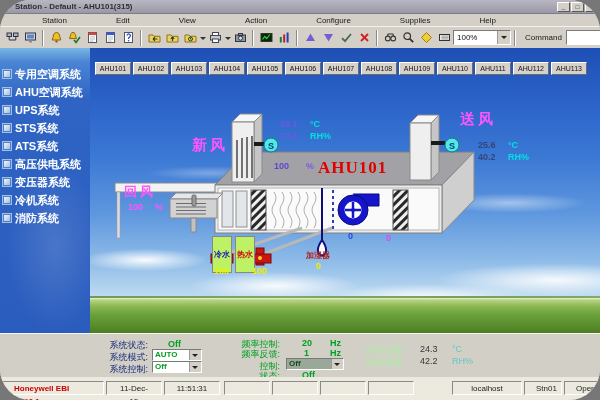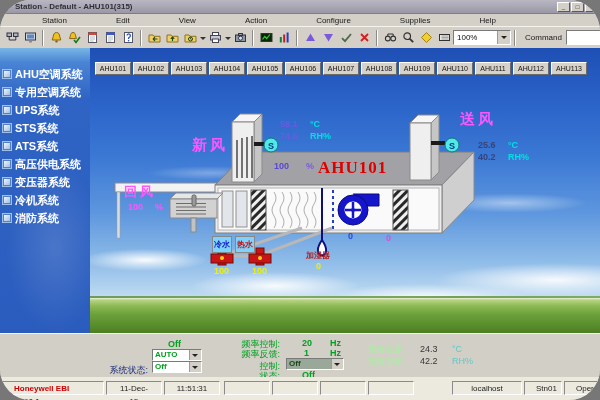--- a/index.html
+++ b/index.html
@@ -69,33 +69,33 @@
   
   .ov{position:absolute;z-index:4;white-space:nowrap;}
   .lbl-air{font-size:15px;font-weight:bold;color:#ff55ff;letter-spacing:3px;
     font-family:"Liberation Serif",serif;}
   .reading{font-size:9px;font-weight:bold;}
   .rv{color:#6a5ae0;display:inline-block;min-width:22px;}
   .rv2{color:#36447c;display:inline-block;min-width:22px;}
   .ru{color:#00e0e0;margin-left:8px;}
   .unit-title{font-size:17px;font-weight:bold;color:#e00000;letter-spacing:1px;
     font-family:"Liberation Serif",serif;}
-  .vtag{font-size:8px;font-weight:bold;background:#7dd3fc;padding:2px 1px;border:1px solid #888;}
+  .vtag{font-size:8px;font-weight:bold;background:#bef264;padding:12px 1px;border:1px solid #888;}
   .vyellow{font-size:9px;font-weight:bold;color:#f0f000;}
   .small0{font-size:9px;font-weight:bold;}
 
   
   .tabs{position:absolute;left:95px;top:62px;display:flex;gap:2px;z-index:5;}
   .tab{width:36px;height:13px;background:#d6d2ca;border:1px solid;border-color:#fff #6a6a6a #6a6a6a #fff;
     font-size:7px;line-height:11px;text-align:center;color:#111;box-sizing:border-box;}
 
   
   .panel{position:absolute;left:0;top:333px;width:600px;height:44px;background:#d2cfc6;
     border-top:1px solid #f8f6f0;z-index:6;}
-  .plabel{position:absolute;font-size:9px;color:#1a2a7a;width:52px;text-align:right;margin-top:25px;}
+  .plabel{position:absolute;font-size:9px;color:#1a2a7a;width:52px;text-align:right;}
   .pglabel{position:absolute;font-size:9px;color:#00a020;width:52px;text-align:right;}
   .pllabel{position:absolute;font-size:9px;color:#aaeea0;width:60px;text-align:right;}
   .pval{position:absolute;font-size:9px;font-weight:bold;color:#00a020;}
   .pdark{position:absolute;font-size:9px;color:#38383a;}
   .pcyan{position:absolute;font-size:9px;color:#5ec8c8;}
   .pcombo{position:absolute;height:12px;background:#fff;border:1px solid;
     border-color:#7a7a7a #fff #fff #7a7a7a;display:flex;box-sizing:border-box;}
   .pcombo .cv{flex:1;font-size:8px;font-weight:bold;line-height:10px;padding:0 2px;color:#00a020;}
   .pcombo .ca{width:11px;background:#d4d0c8;border-left:1px solid #9a9a9a;position:relative;}
   .pcombo .ca::after{content:"";position:absolute;left:2px;top:4px;border:3px solid transparent;border-top-color:#222;}
@@ -424,25 +424,25 @@
   <div class="ov vyellow" style="left:252px;top:266px">100</div>
 
   <div class="ov" style="left:306px;top:250px;font-size:8px;font-weight:bold;color:#b02020">加湿器</div>
   <div class="ov vyellow" style="left:316px;top:261px">0</div>
   <div class="ov small0" style="left:348px;top:231px;color:#2848e0">0</div>
   <div class="ov small0" style="left:386px;top:233px;color:#e048e0">0</div>
 
   <div class="sidebar">
     <div class="side-item">
         <span class="side-ico"></span>
+        <span class="side-label">专用空调系统</span>
+      </div>
+    <div class="side-item">
+        <span class="side-ico"></span>
         <span class="side-label">AHU空调系统</span>
-      </div>
-    <div class="side-item">
-        <span class="side-ico"></span>
-        <span class="side-label">专用空调系统</span>
       </div>
     <div class="side-item">
         <span class="side-ico"></span>
         <span class="side-label">UPS系统</span>
       </div>
     <div class="side-item">
         <span class="side-ico"></span>
         <span class="side-label">STS系统</span>
       </div>
     <div class="side-item">

